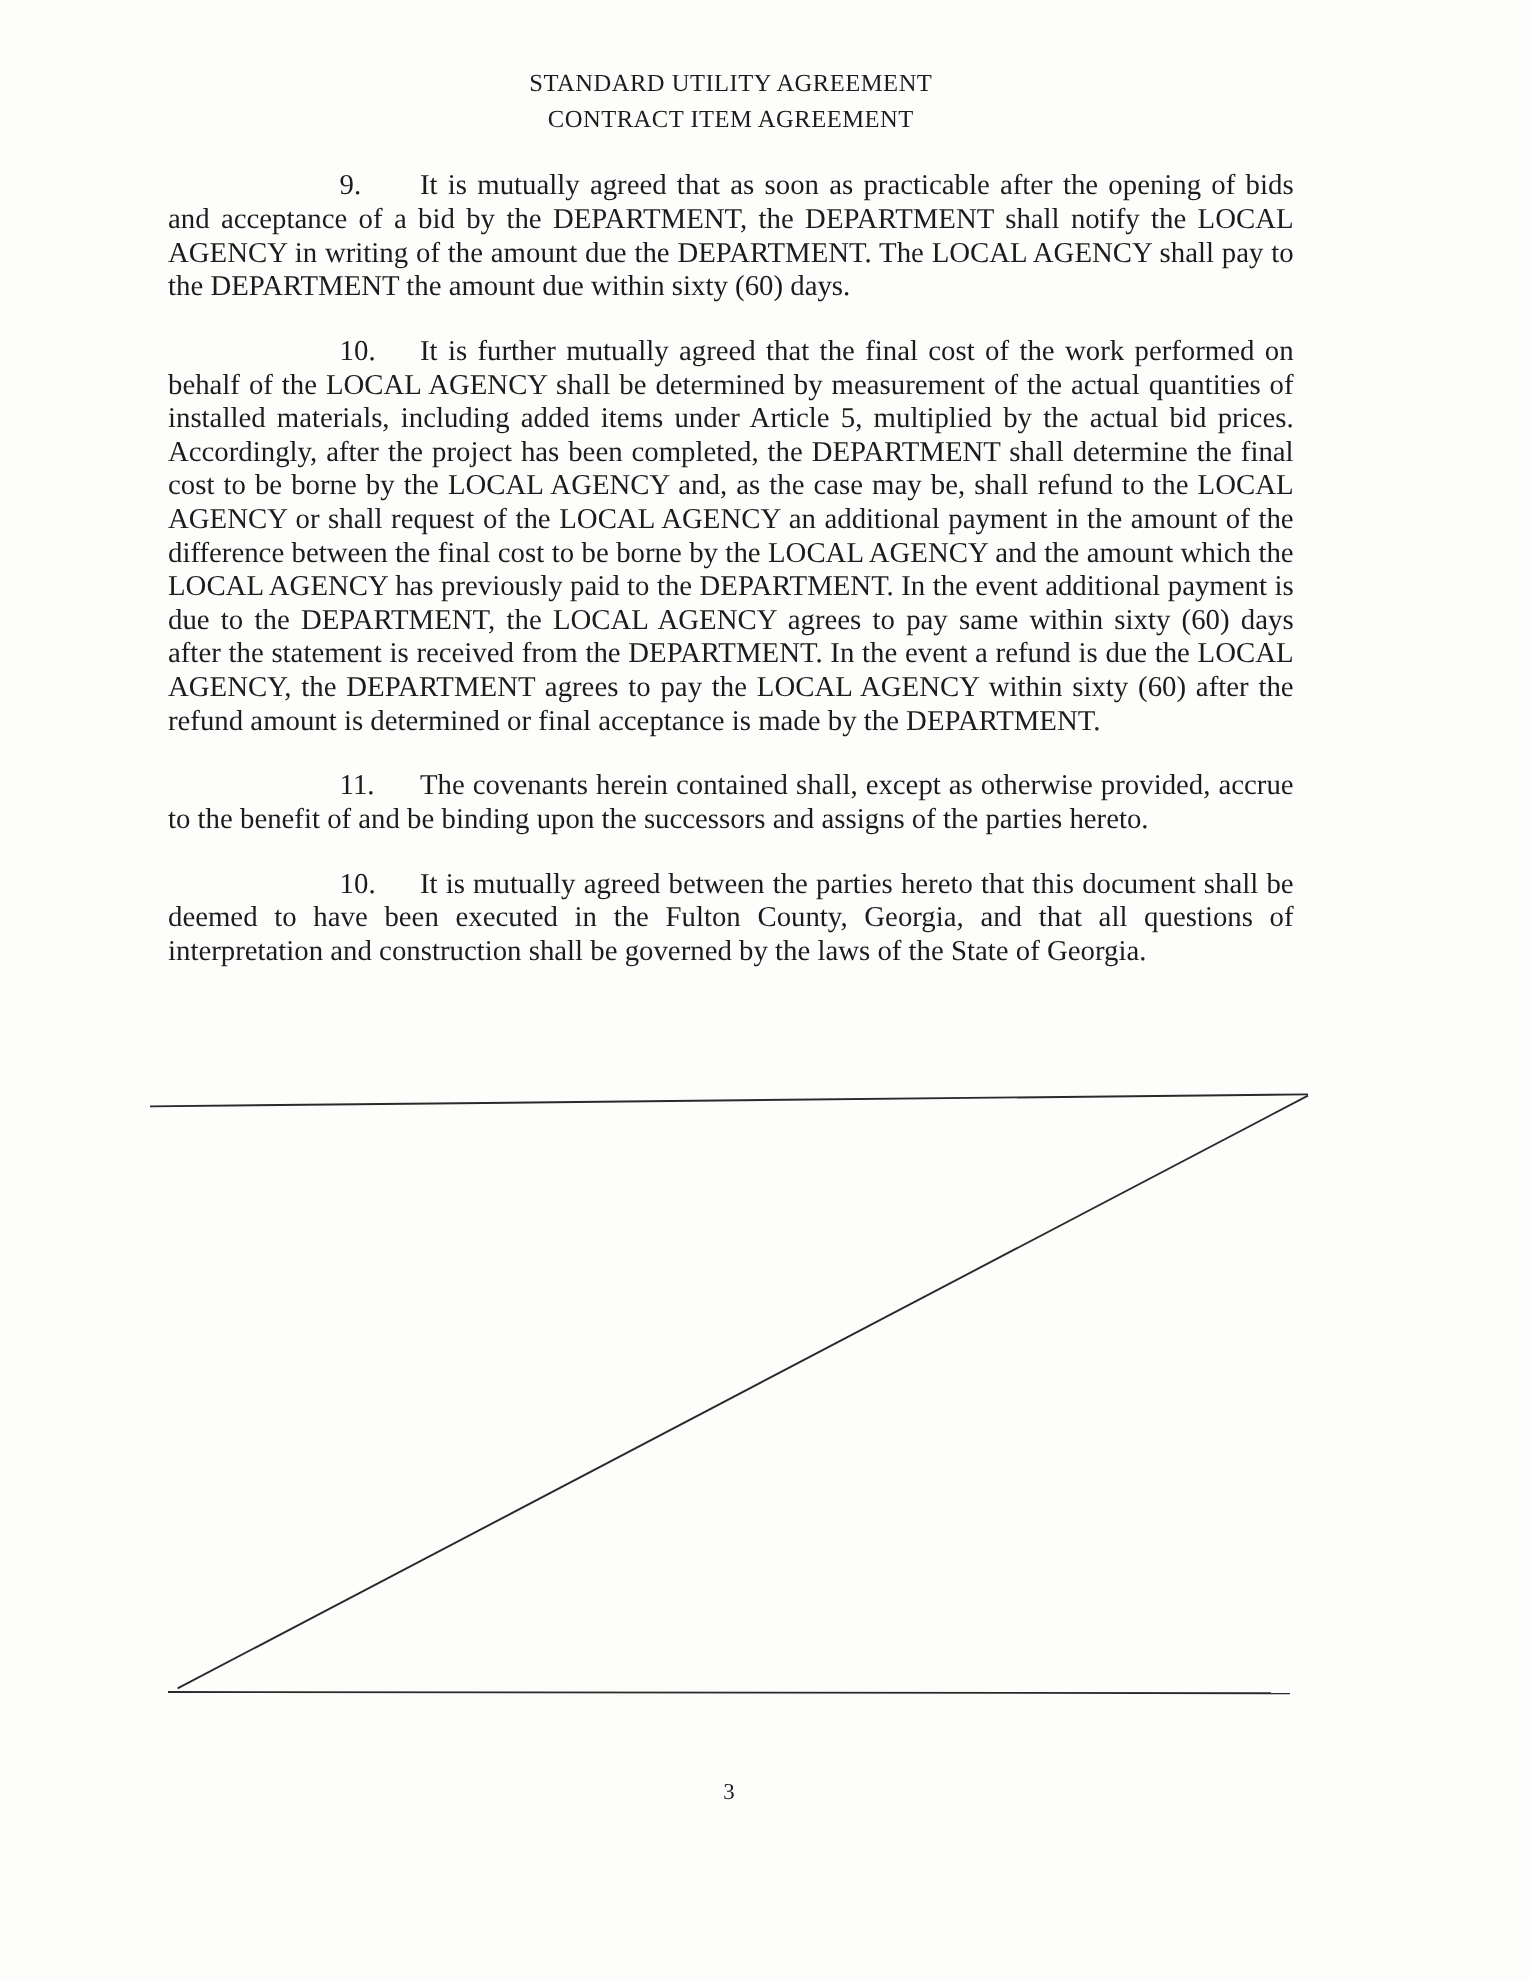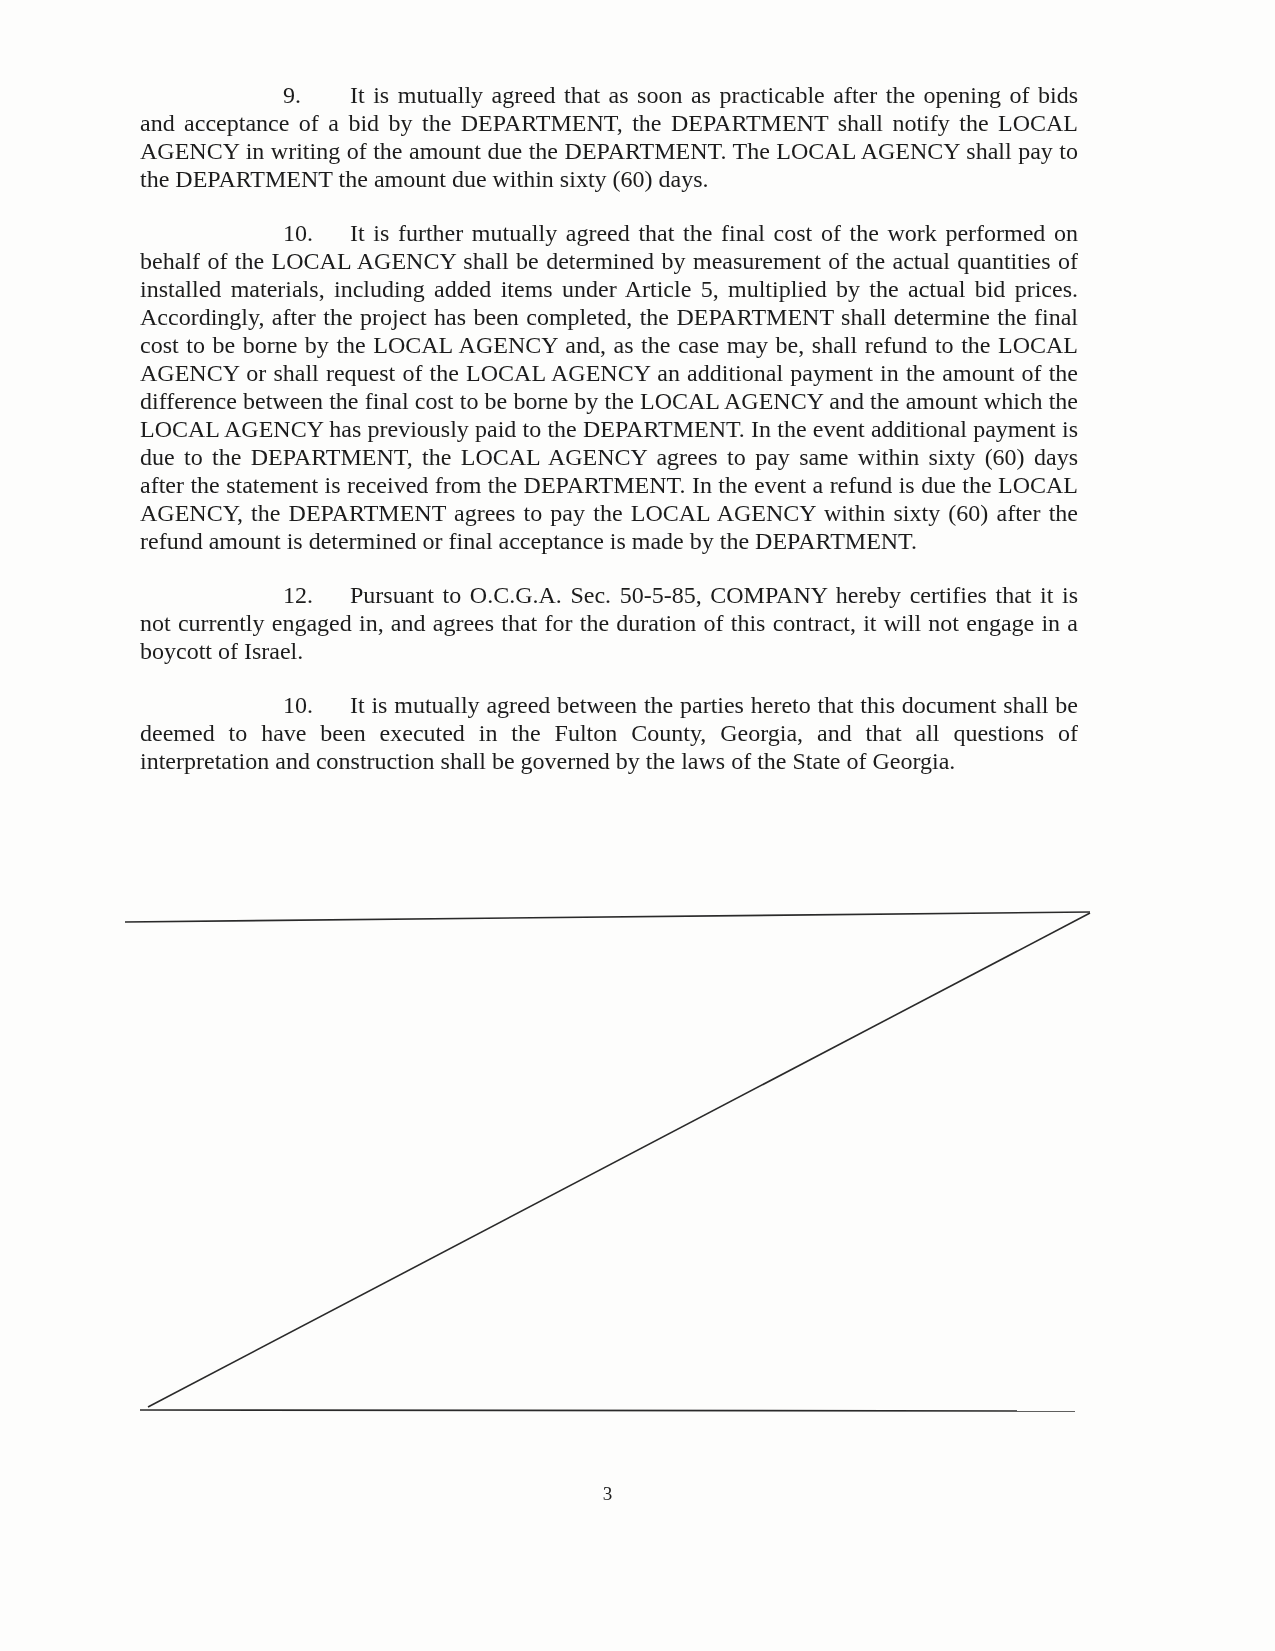--- a/index.html
+++ b/index.html
@@ -55,27 +55,31 @@
     font-size: 19px;
   }
 </style>
 </head>
 <body>
 
 <div class="page">
 
   <div class="content">
 
+    <div class="doc-title">
+      <div>STANDARD UTILITY AGREEMENT</div>
+      <div>CONTRACT ITEM AGREEMENT</div>
+    </div>
 
     <p class="para"><span class="pnum">9.</span><span>It is mutually agreed that as soon as practicable after the opening of bids and acceptance of a bid by the DEPARTMENT, the DEPARTMENT shall notify the LOCAL AGENCY in writing of the amount due the DEPARTMENT.  The LOCAL AGENCY shall pay to the DEPARTMENT the amount due within sixty (60) days.</span></p>
 
     <p class="para"><span class="pnum">10.</span><span>It is further mutually agreed that the final cost of the work performed on behalf of the LOCAL AGENCY shall be determined by measurement of the actual quantities of installed materials, including added items under Article 5, multiplied by the actual bid prices.  Accordingly, after the project has been completed, the DEPARTMENT shall determine the final cost to be borne by the LOCAL AGENCY and, as the case may be, shall refund to the LOCAL AGENCY or shall request of the LOCAL AGENCY an additional payment in the amount of the difference between the final cost to be borne by the LOCAL AGENCY and the amount which the LOCAL AGENCY has previously paid to the DEPARTMENT.  In the event additional payment is due to the DEPARTMENT, the LOCAL AGENCY agrees to pay same within sixty (60) days after the statement is received from the DEPARTMENT.  In the event a refund is due the LOCAL AGENCY, the DEPARTMENT agrees to pay the LOCAL AGENCY within sixty (60) after the refund amount is determined or final acceptance is made by the DEPARTMENT.</span></p>
 
+    <p class="para"><span class="pnum">11.</span><span>The covenants herein contained shall, except as otherwise provided, accrue to the benefit of and be binding upon the successors and assigns of the parties hereto.</span></p>
 
-    <p class="para"><span class="pnum">12.</span><span>Pursuant to O.C.G.A. Sec. 50-5-85, COMPANY hereby certifies that it is not currently engaged in, and agrees that for the duration of this contract, it will not engage in a boycott of Israel.</span></p>
 
     <p class="para"><span class="pnum">10.</span><span>It is mutually agreed between the parties hereto that this document shall be deemed to have been executed in the Fulton County, Georgia, and that all questions of interpretation and construction shall be governed by the laws of the State of Georgia.</span></p>
 
   </div>
 
   <svg class="strikeout" width="980" height="515" viewBox="0 0 980 515" xmlns="http://www.w3.org/2000/svg">
     <line x1="7" y1="19" x2="972" y2="9"></line>
     <line x1="30" y1="504" x2="972" y2="10"></line>
     <line x1="22" y1="507" x2="957" y2="508"></line>
   </svg>

